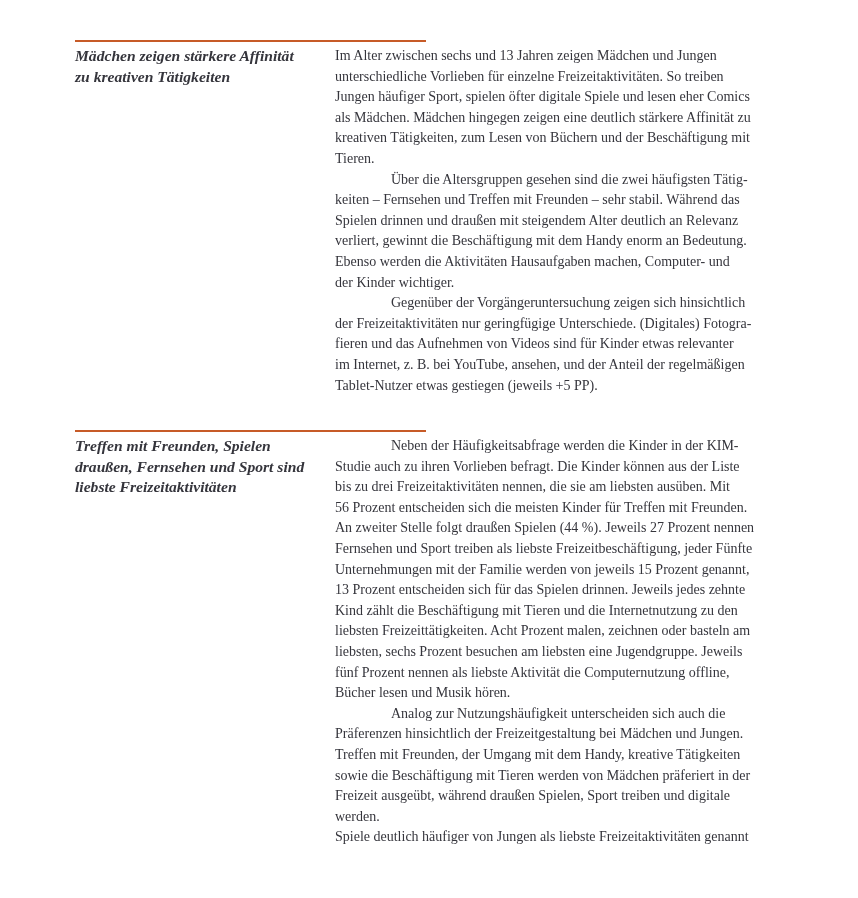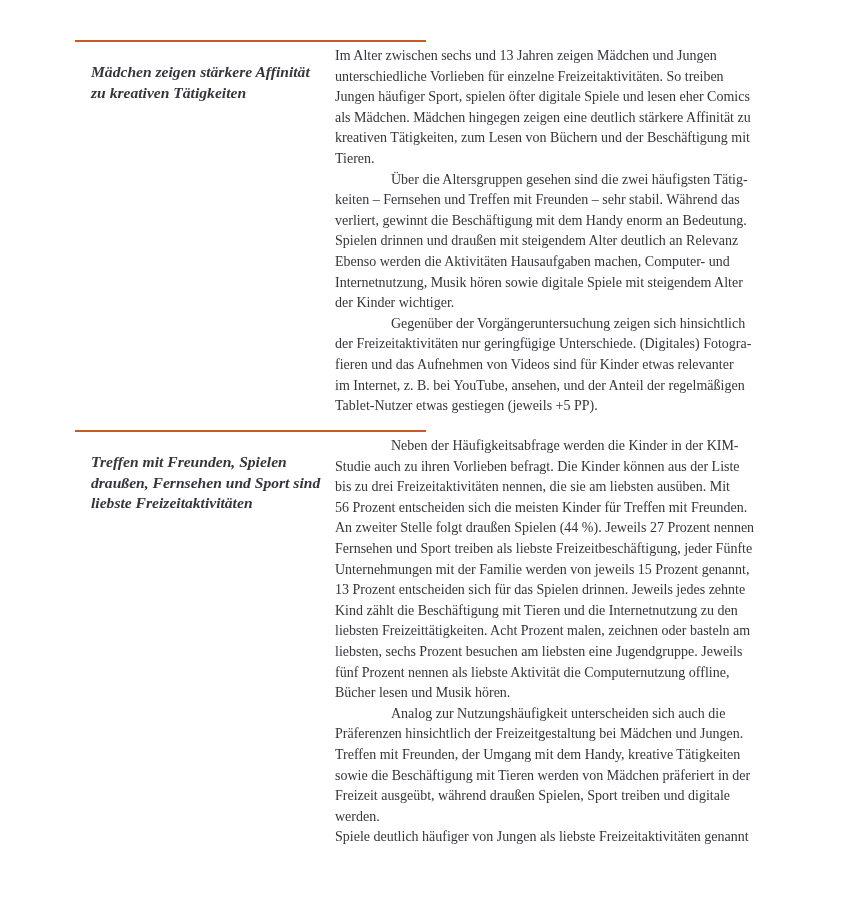--- a/index.html
+++ b/index.html
@@ -21,21 +21,21 @@
   .doc-section.s1{top:430px;}
   .rule{
     position:absolute;left:75px;top:0;
     width:351px;height:2px;
     background:var(--accent);
   }
   .margin-heading{
     position:absolute;left:75px;top:6px;width:258px;
     font-style:italic;font-weight:bold;
     font-size:15.6px;line-height:20.6px;
-    margin:16px;
+    margin:0;
   }
   .body-col{
     position:absolute;left:335px;top:6px;width:486px;
     font-size:14px;line-height:20.6px;
   }
   .paragraph{margin:0;}
   .tline{
     height:20.6px;line-height:20.6px;
     white-space:nowrap;
   }
@@ -56,24 +56,23 @@
           <div class="tline">Im Alter zwischen sechs und 13 Jahren zeigen Mädchen und Jungen</div>
           <div class="tline">unterschiedliche Vorlieben für einzelne Freizeitaktivitäten. So treiben</div>
           <div class="tline">Jungen häufiger Sport, spielen öfter digitale Spiele und lesen eher Comics</div>
           <div class="tline">als Mädchen. Mädchen hingegen zeigen eine deutlich stärkere Affinität zu</div>
           <div class="tline">kreativen Tätigkeiten, zum Lesen von Büchern und der Beschäftigung mit</div>
           <div class="tline">Tieren.</div>
         </div>
         <div class="paragraph indent">
           <div class="tline">Über die Altersgruppen gesehen sind die zwei häufigsten Tätig-</div>
           <div class="tline">keiten – Fernsehen und Treffen mit Freunden – sehr stabil. Während das</div>
+          <div class="tline">Spielen drinnen und draußen mit steigendem Alter deutlich an Relevanz</div>
           <div class="tline">verliert, gewinnt die Beschäftigung mit dem Handy enorm an Bedeutung.</div>
-          <div class="tline">Spielen drinnen und draußen mit steigendem Alter deutlich an Relevanz</div>
           <div class="tline">Ebenso werden die Aktivitäten Hausaufgaben machen, Computer- und</div>
-          <div class="tline">Internetnutzung, Musik hören sowie digitale Spiele mit steigendem Alter</div>
           <div class="tline">der Kinder wichtiger.</div>
         </div>
         <div class="paragraph indent">
           <div class="tline">Gegenüber der Vorgängeruntersuchung zeigen sich hinsichtlich</div>
           <div class="tline">der Freizeitaktivitäten nur geringfügige Unterschiede. (Digitales) Fotogra-</div>
           <div class="tline">fieren und das Aufnehmen von Videos sind für Kinder etwas relevanter</div>
           <div class="tline">im Internet, z. B. bei YouTube, ansehen, und der Anteil der regelmäßigen</div>
           <div class="tline">Tablet-Nutzer etwas gestiegen (jeweils +5 PP).</div>
         </div>
       </div>

